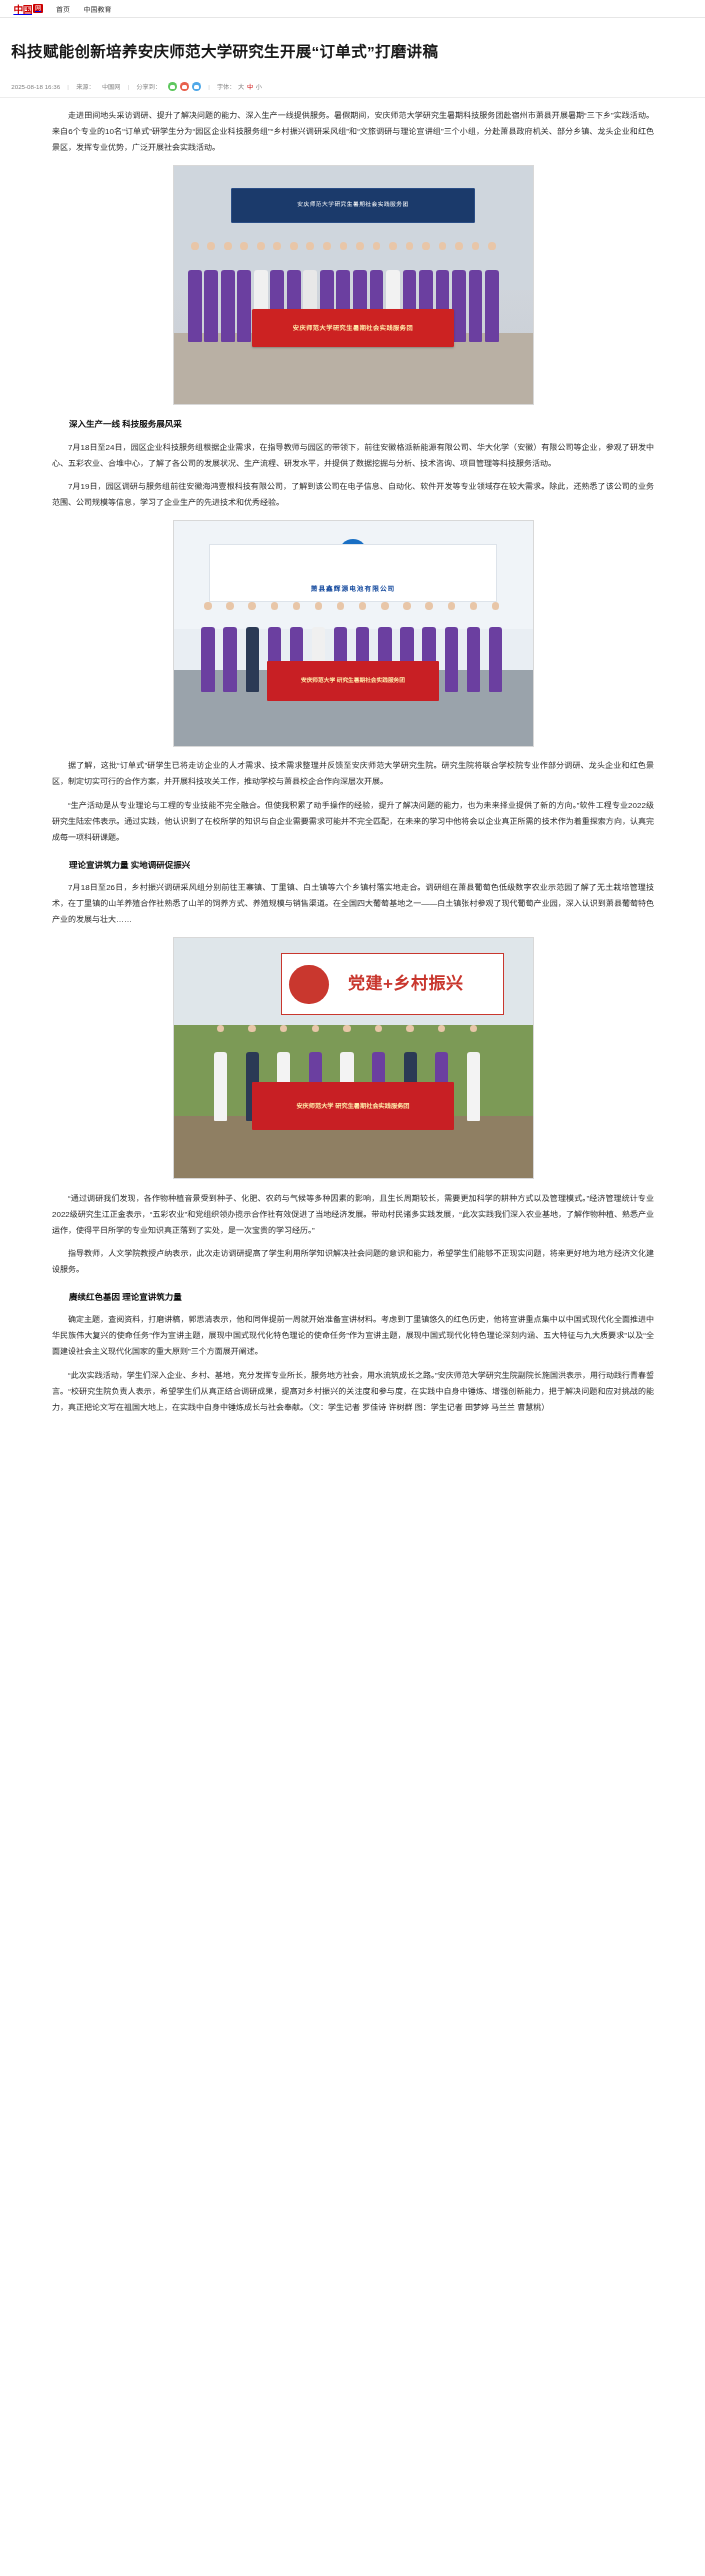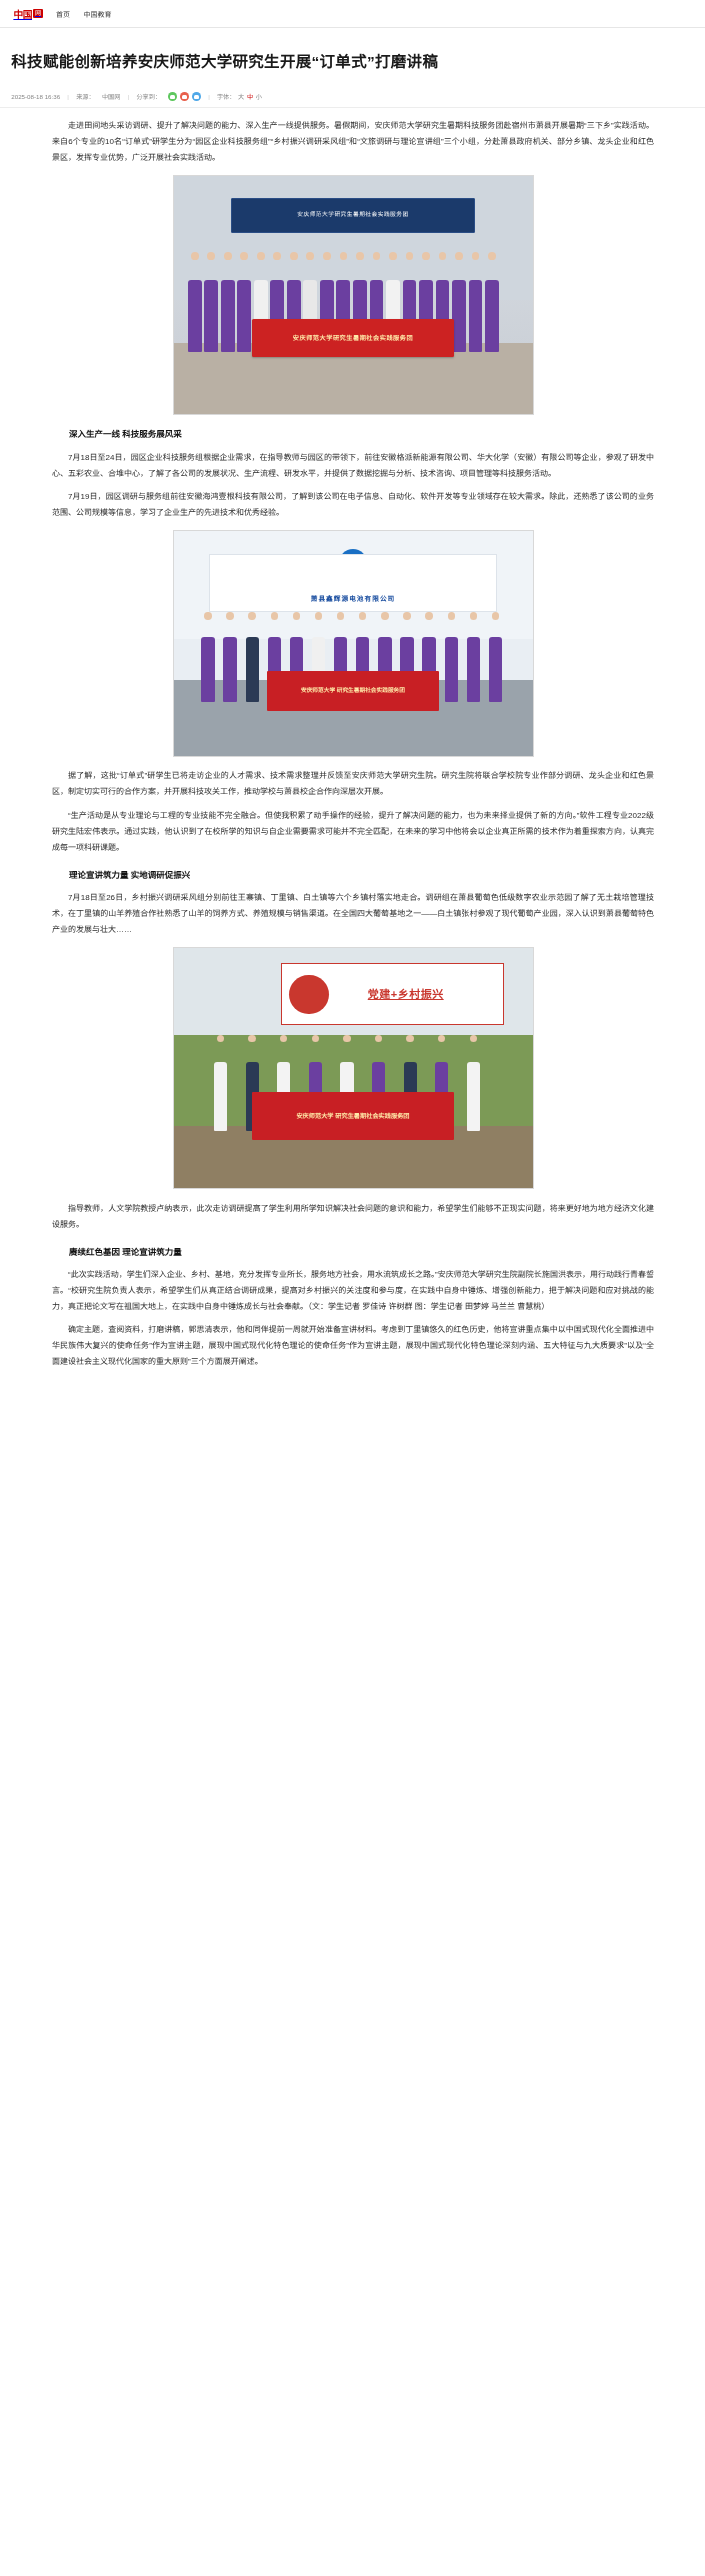--- a/index.html
+++ b/index.html
@@ -7,21 +7,21 @@
     margin: 0;
     padding: 0;
     background: #ffffff;
     font-family: "Liberation Sans", "DejaVu Sans", sans-serif;
   }
   body {
     width: 706px;
   }
   
   .topnav {
-    height: 28px;
+    height: 18px;
     background: #ffffff;
     border-bottom: 0.5px solid #e6e6e6;
     display: flex;
     align-items: center;
     padding: 0 13.4px;
     gap: 13.4px;
   }
   .logo {
     display: flex;
     align-items: center;
@@ -185,21 +185,21 @@
   .p2-redbanner span { position:absolute; left:0; right:0; top:50%; transform:translateY(-50%); color:#ffe9a8; font-size:5.7px; text-align:center; font-weight:bold; }
   .p2-people { position:absolute; left:6%; bottom:24%; width:88%; height:40%; }
 
   
   .photo3 { width: 361px; height: 242px; background:#cfd9c2; }
   .p3-sky { position:absolute; left:0; top:0; width:100%; height:40%; background:#dfe6ea; }
   .p3-board {
     position:absolute; left:30%; top:6%; width:62%; height:26%;
     background:#ffffff; border:1.5px solid #c9372e;
   }
-  .p3-board span { position:absolute; left:16%; right:4%; top:50%; transform:translateY(-50%); color:#c9372e; font-size:11px; font-weight:bold; letter-spacing:0.5px;text-decoration:underline; }
+  .p3-board span { position:absolute; left:16%; right:4%; top:50%; transform:translateY(-50%); color:#c9372e; font-size:17px; font-weight:bold; letter-spacing:0.5px; }
   .p3-emblem { position:absolute; left:3%; top:18%; width:18%; padding-top:18%; border-radius:50%; background:#c9372e; }
   .p3-ground { position:absolute; left:0; bottom:0; width:100%; height:26%; background:#8f7f63; }
   .p3-green { position:absolute; left:0; top:36%; width:100%; height:40%; background:#7c9a56; }
   .p3-redbanner {
     position:absolute; left:22%; bottom:20%; width:56%; height:20%;
     background:#c81f24; border-radius:1px;
   }
   .p3-redbanner span { position:absolute; left:0; right:0; top:50%; transform:translateY(-50%); color:#ffe9a8; font-size:6.2px; text-align:center; font-weight:bold; }
 </style>
 </head>
@@ -464,21 +464,22 @@
               <div class="head"></div>
               <div class="body" style="background:#f3f3f3"></div>
             </div>
         </div>
         <div class="p3-redbanner">
           <span>安庆师范大学 研究生暑期社会实践服务团</span>
         </div>
       </div>
     </div>
 
+    <p>“通过调研我们发现，各作物种植音景受到种子、化肥、农药与气候等多种因素的影响，且生长周期较长，需要更加科学的耕种方式以及管理模式。”经济管理统计专业2022级研究生江正金表示，“五彩农业”和党组织领办揽示合作社有效促进了当地经济发展。带动村民诸多实践发展，“此次实践我们深入农业基地，了解作物种植、熟悉产业运作，使得平日所学的专业知识真正落到了实处，是一次宝贵的学习经历。”</p>
     <p>指导教师，人文学院教授卢纳表示，此次走访调研提高了学生利用所学知识解决社会问题的意识和能力，希望学生们能够不正现实问题，将来更好地为地方经济文化建设服务。</p>
 
     <div class="sub-head">赓续红色基因 理论宣讲筑力量</div>
+    <p>确定主题，查阅资料，打磨讲稿，郭思清表示，他和同伴提前一周就开始准备宣讲材料。考虑到丁里镇悠久的红色历史，他将宣讲重点集中以中国式现代化全面推进中华民族伟大复兴的使命任务”作为宣讲主题，展现中国式现代化特色理论的使命任务”作为宣讲主题，展现中国式现代化特色理论深刻内涵、五大特征与九大质要求”以及“全面建设社会主义现代化国家的重大原则”三个方面展开阐述。</p>
     <p>“此次实践活动，学生们深入企业、乡村、基地，充分发挥专业所长，服务地方社会，用水流筑成长之路。”安庆师范大学研究生院副院长施国洪表示，用行动践行青春誓言。“校研究生院负责人表示，希望学生们从真正结合调研成果，提高对乡村振兴的关注度和参与度，在实践中自身中锤炼、增强创新能力，把于解决问题和应对挑战的能力，真正把论文写在祖国大地上，在实践中自身中锤炼成长与社会奉献。（文：学生记者 罗佳诗 许树群 图：学生记者 田梦婷 马兰兰 曹慧桃）</p>
-    <p>确定主题，查阅资料，打磨讲稿，郭思清表示，他和同伴提前一周就开始准备宣讲材料。考虑到丁里镇悠久的红色历史，他将宣讲重点集中以中国式现代化全面推进中华民族伟大复兴的使命任务”作为宣讲主题，展现中国式现代化特色理论的使命任务”作为宣讲主题，展现中国式现代化特色理论深刻内涵、五大特征与九大质要求”以及“全面建设社会主义现代化国家的重大原则”三个方面展开阐述。</p>
 
   </div>
 </div>
 
 
 </body></html>

